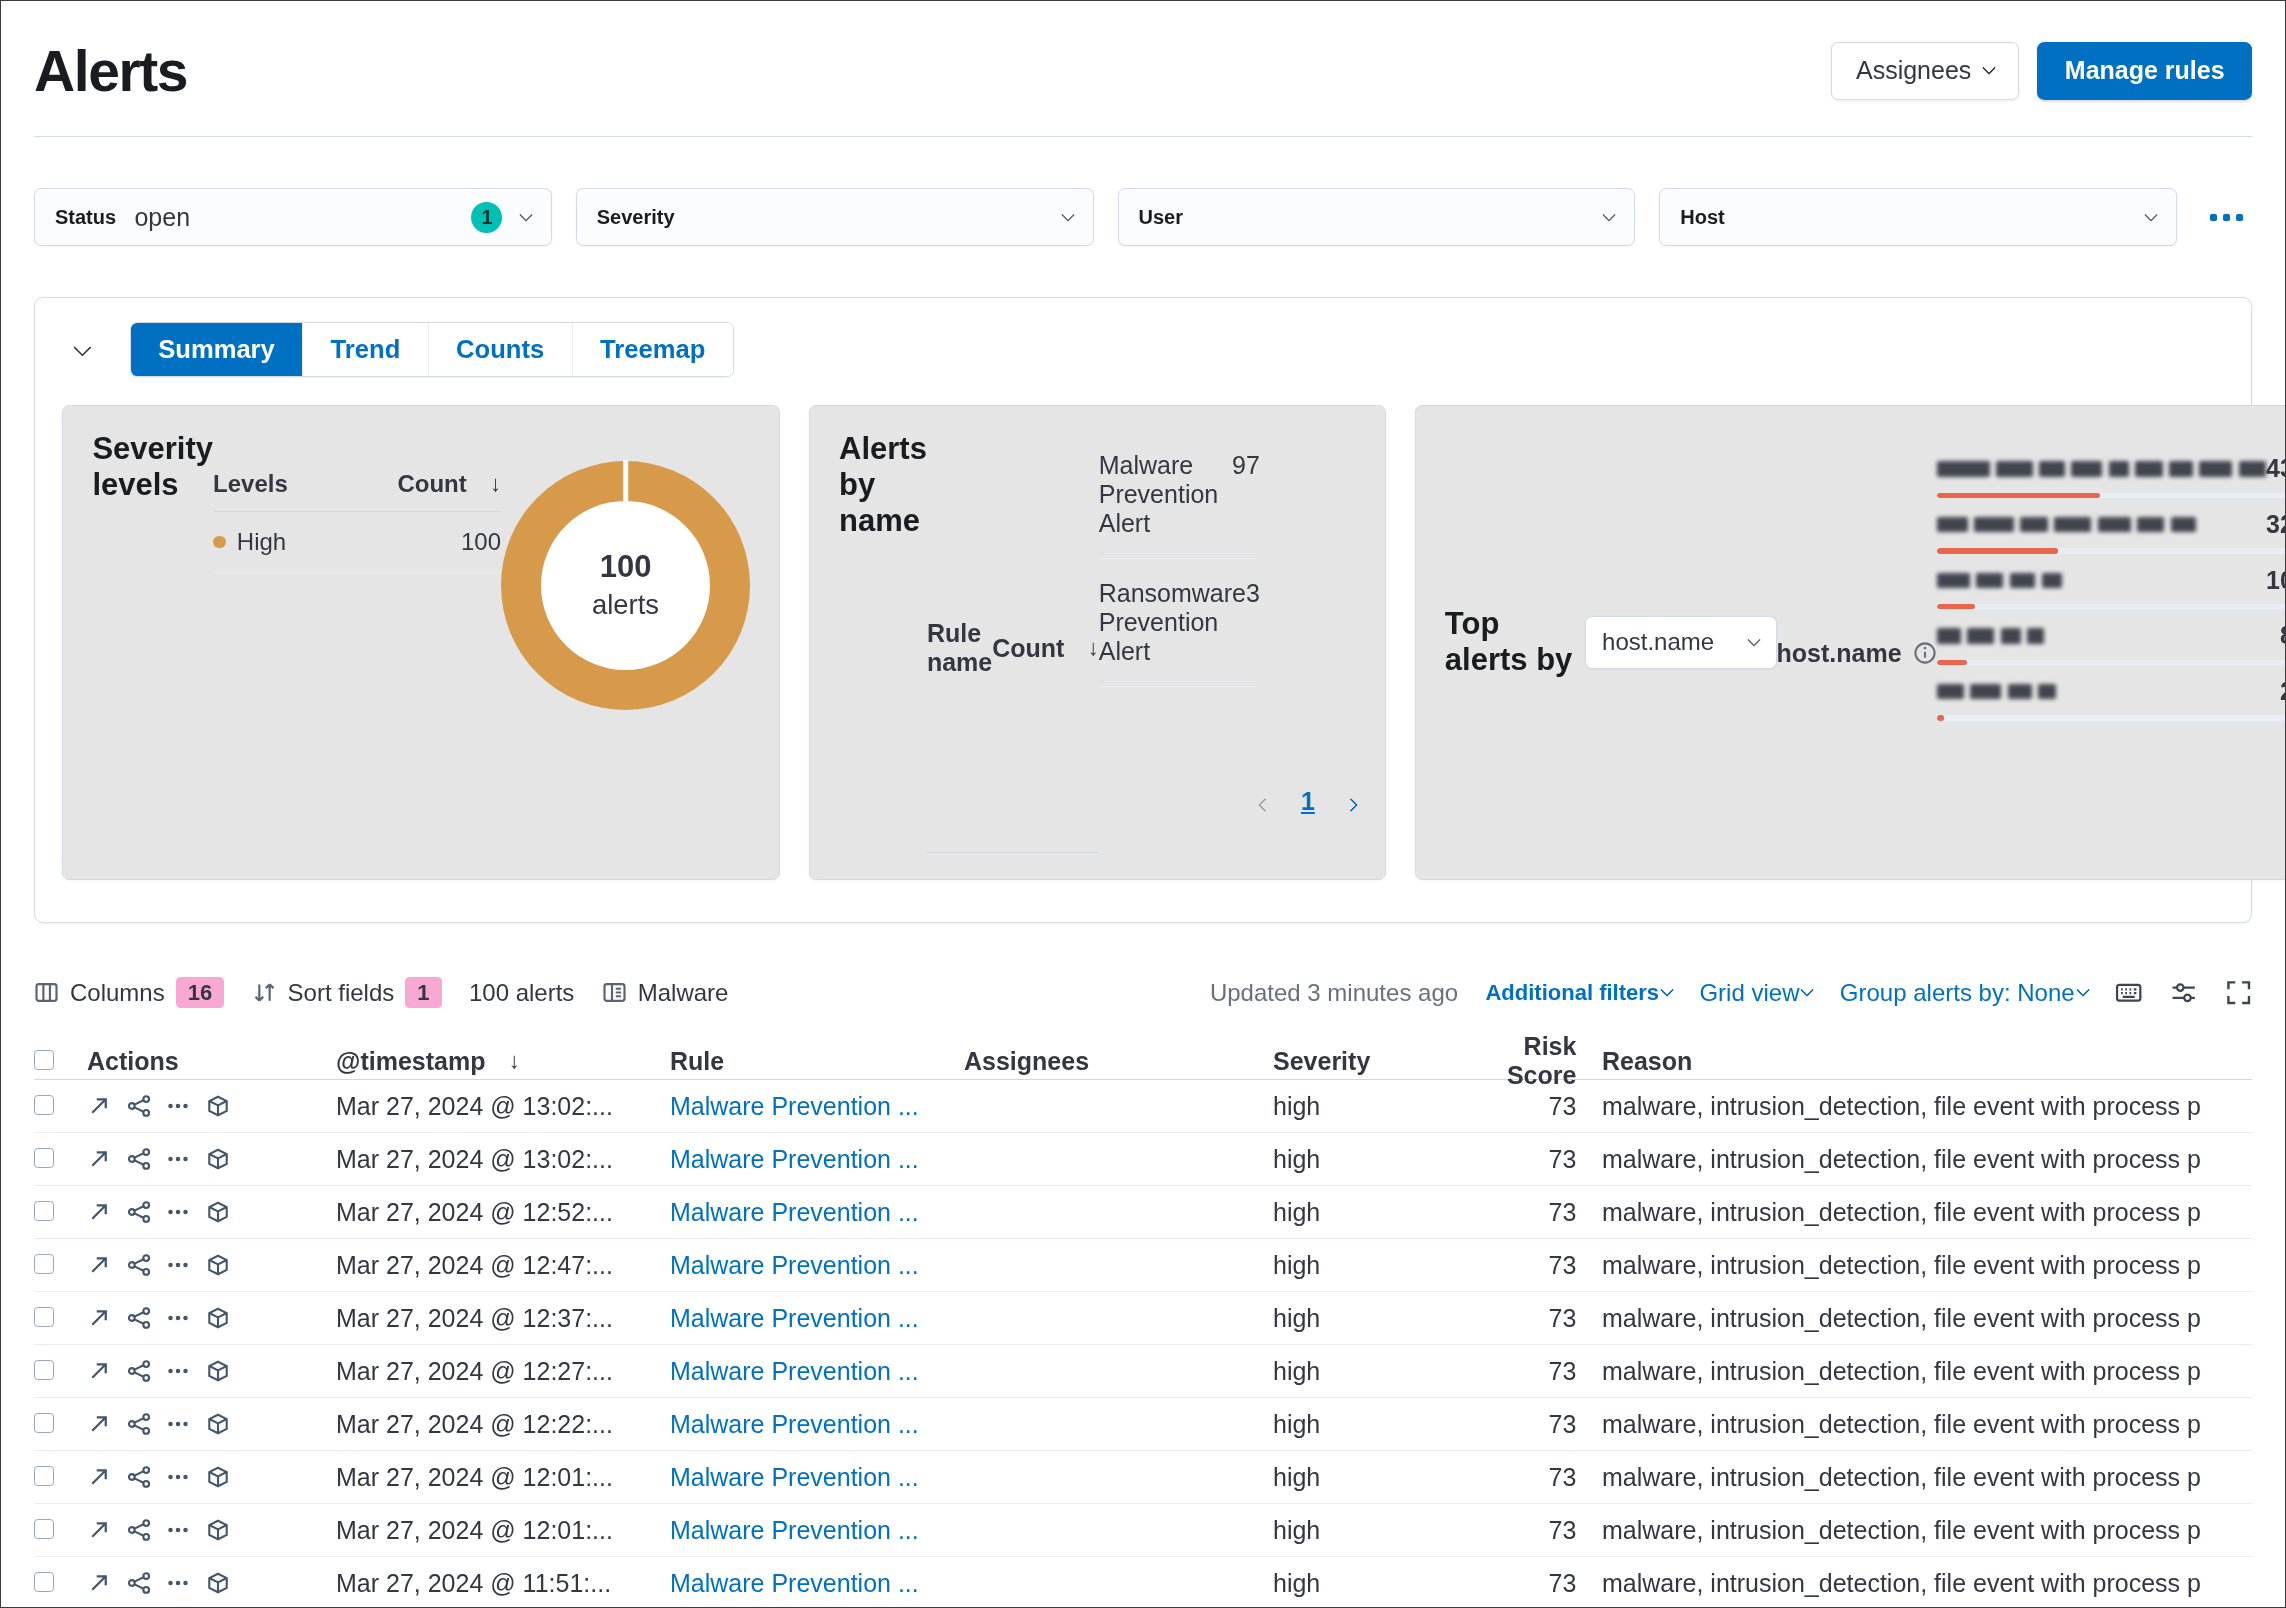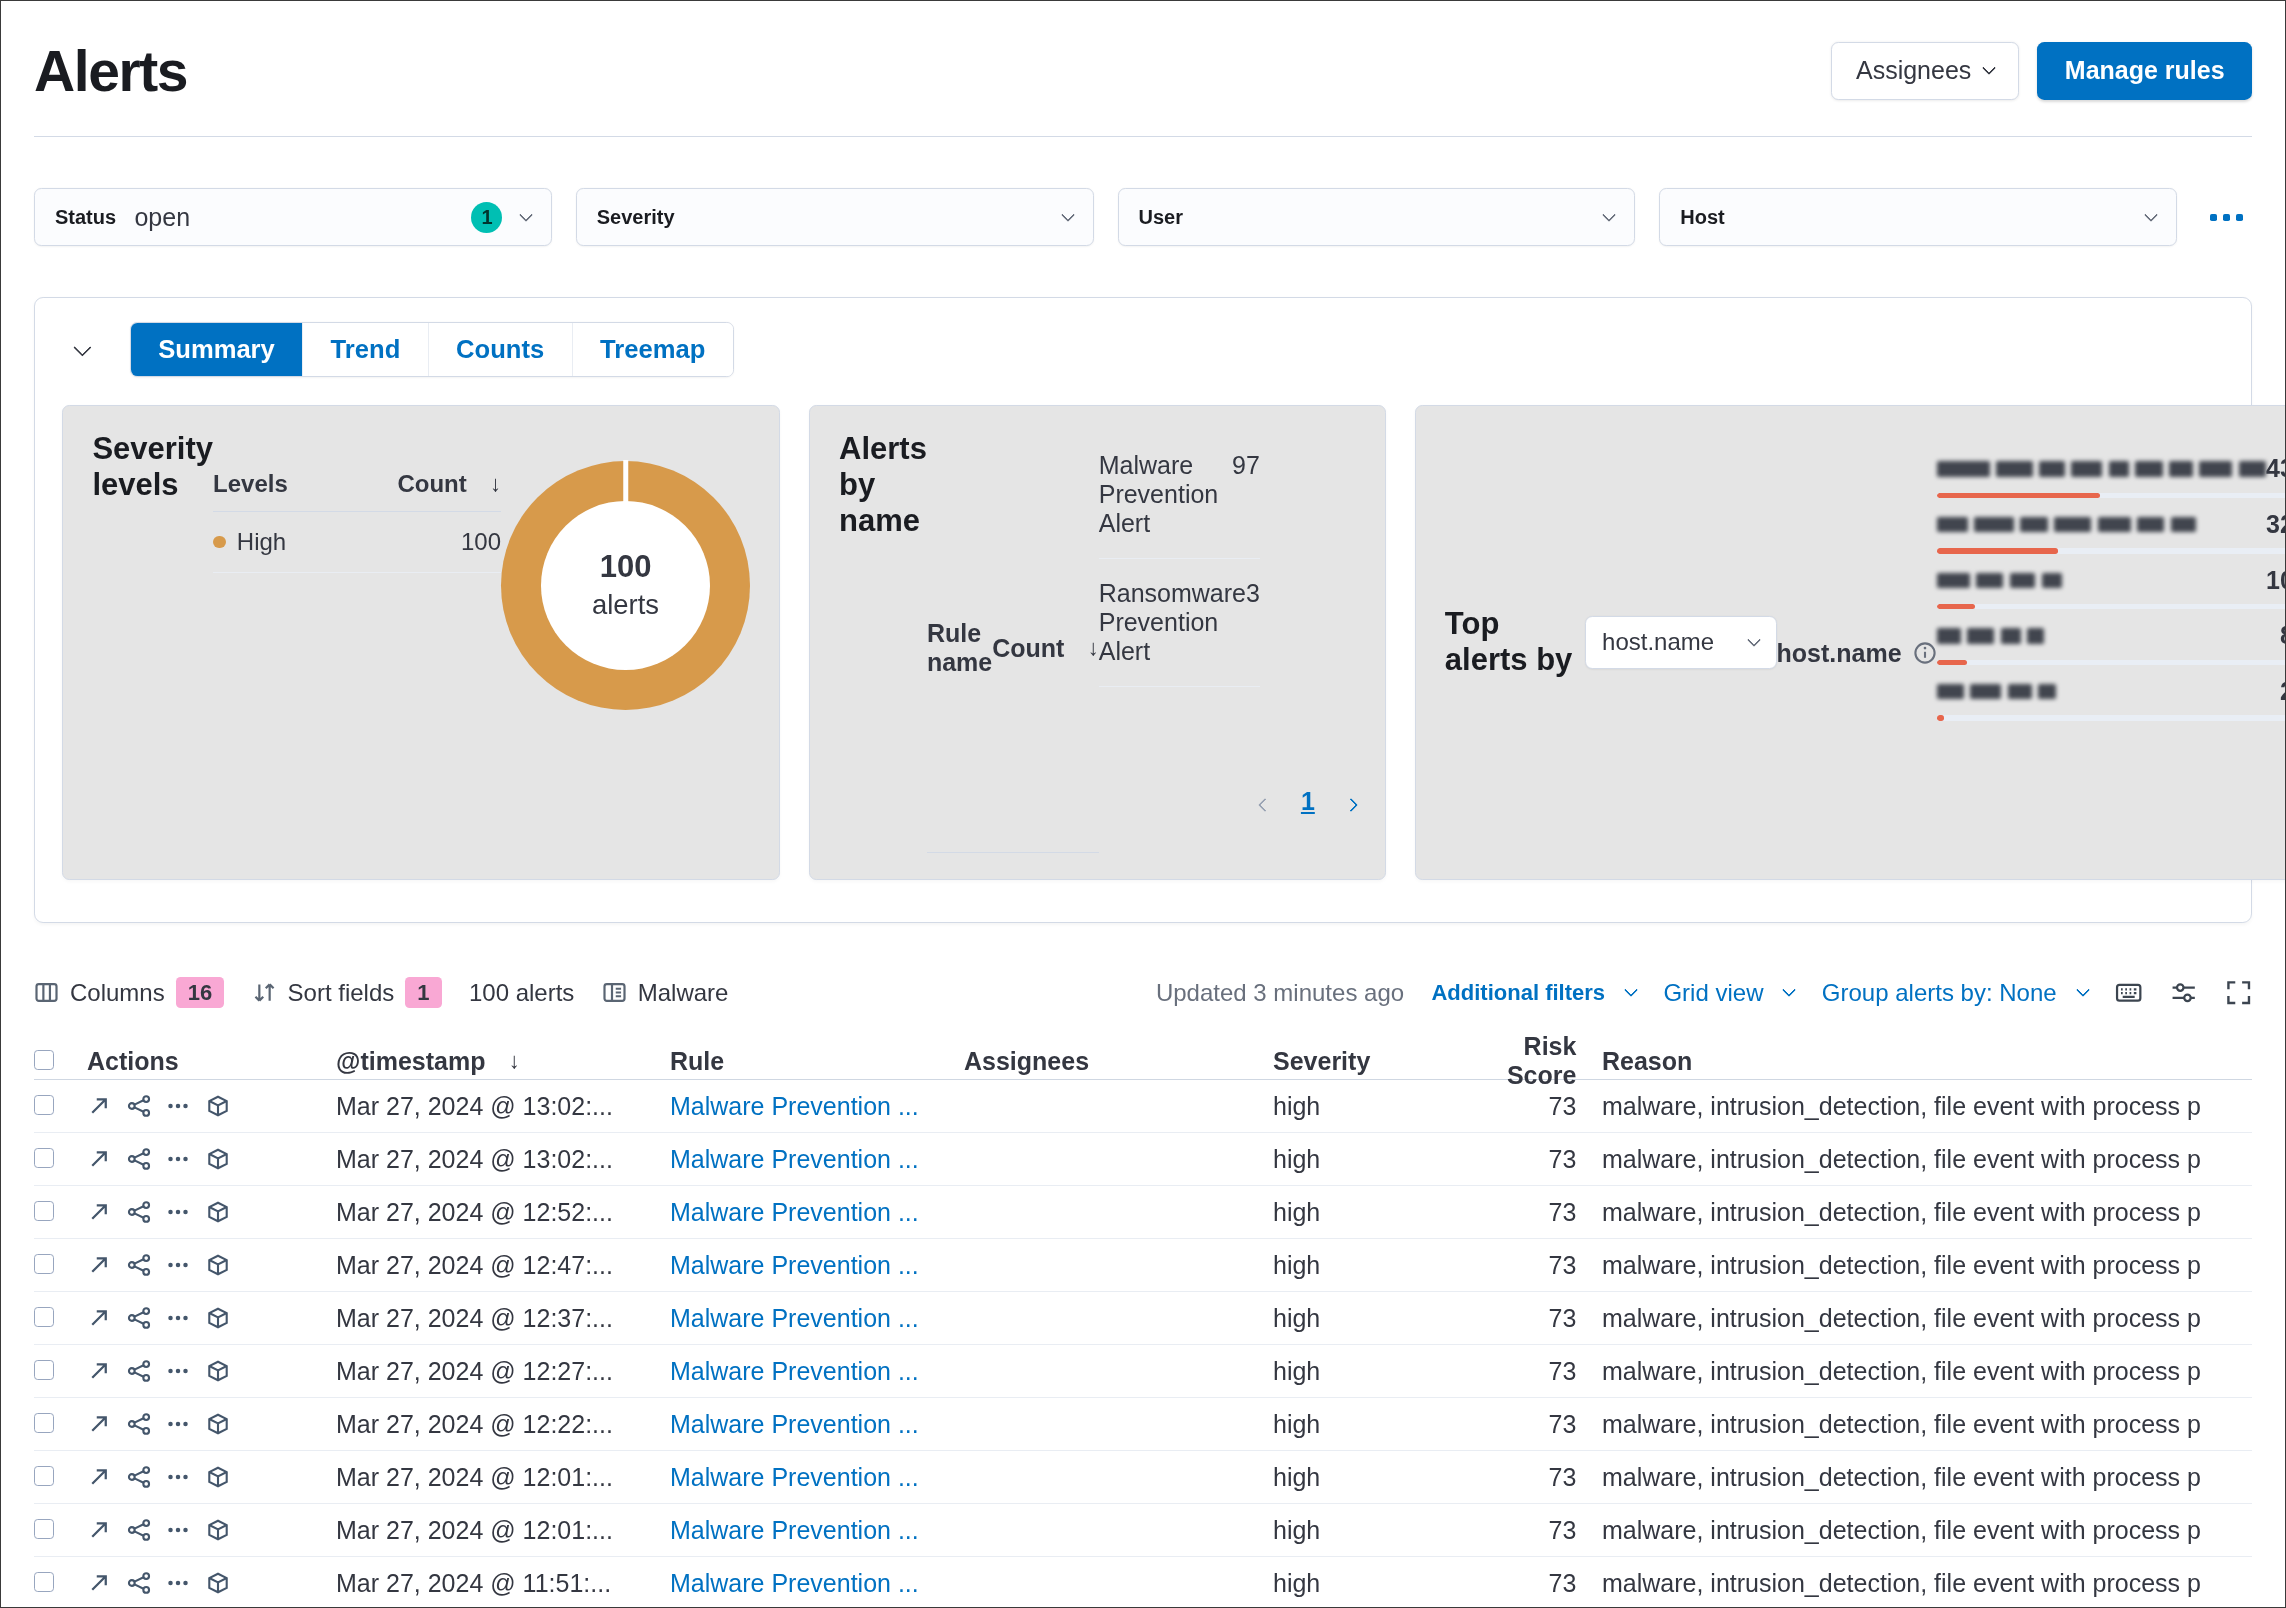--- a/index.html
+++ b/index.html
@@ -93,21 +93,21 @@
   .ta-bar { height:5.5px; background:#e9eef5; border-radius:2.7px; margin-top:8.2px; overflow:hidden; }
   .ta-fill { height:100%; background:var(--bar-fill); border-radius:2.7px; }
 
   
   .toolbar { margin-top:49px; display:flex; align-items:center; font-size:24px; height:42px; }
   .tb-item { display:flex; align-items:center; gap:11px; margin-right:27.4px; cursor:pointer; color:#343741;text-align:center; }
   .tb-static { cursor:default; }
   .tb-badge { background:#f9a8d4; border-radius:4.6px; padding:2.7px 12px; font-size:22px; font-weight:600; }
   .tb-right { margin-left:auto; display:flex; align-items:center; gap:27.4px; }
   .tb-updated { color:#69707d; cursor:default; }
-  .tb-link { color:var(--primary); display:flex; align-items:center; gap:21px; cursor:pointer; }
+  .tb-link { color:var(--primary); display:flex; align-items:center; gap:3px; cursor:pointer; }
   .tb-link.small { font-size:22px; font-weight:600; }
   .tb-iconbtn { background:none; border:none; color:#3c4550; cursor:pointer; display:flex; align-items:center; }
   .ticon { color:#5a6573; display:flex; }
 
   
   .alerts-table { margin-top:18.3px; --cols:53px 249px 334px 294px 309px 181px 148px minmax(0,1fr); }
   .grid-header { display:grid; grid-template-columns:var(--cols); align-items:center; height:48px; font-weight:700; font-size:25px; border-bottom:0.9px solid #cfd7e2; }
   .grid-row { display:grid; grid-template-columns:var(--cols); align-items:center; height:53px; border-bottom:0.9px solid var(--border-light); font-size:25px; }
   .checkbox { width:20px; height:20px; border:0.9px solid #98a6bf; border-radius:3.7px; background:#fff; display:inline-block; cursor:pointer; }
   .td-actions { display:flex; align-items:center; gap:15.5px; }

